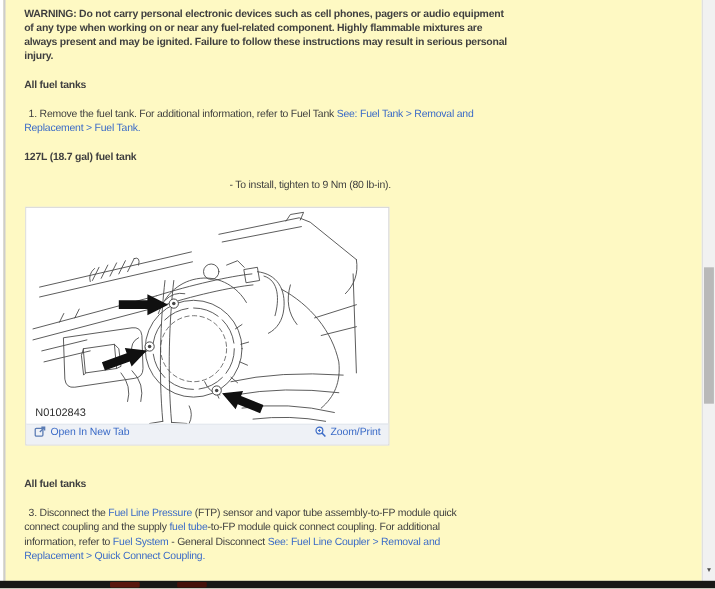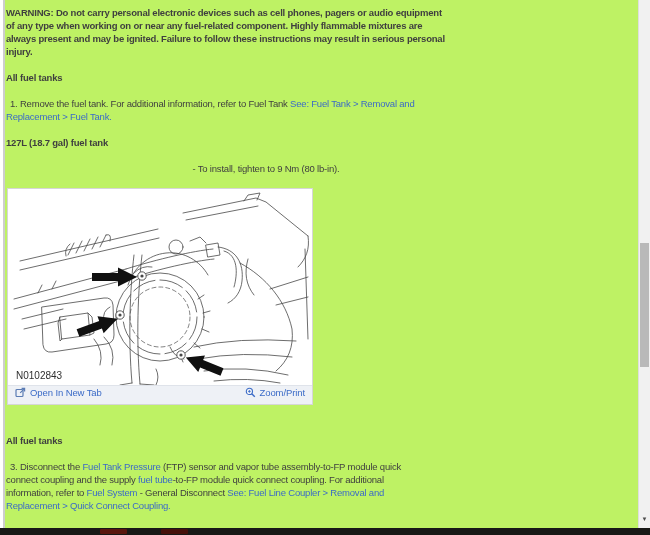--- a/index.html
+++ b/index.html
@@ -3,35 +3,35 @@
 <meta charset="utf-8">
 <style>
   * { box-sizing: border-box; }
   html,body { margin:0; padding:0; }
   body { font-family:"Liberation Sans", sans-serif; background:#fff; }
 
   .screen { position:relative; width:650px; height:535px; background:#fff; overflow:hidden; }
 
   .content {
     position:absolute; left:3px; top:0; right:12px; bottom:7px;
-    background:#bef264; border-left:2px solid #cdcdcd;
-    padding:6px 0 0 1px;
+    background:#fef9c3; border-left:2px solid #cdcdcd;
+    padding:6px 0 0 17px;
     font-size:9.5px; line-height:13px; letter-spacing:-0.2px; color:#3f3f3f;
     overflow:hidden;
   }
 
   .content p { margin:0 0 13px 0; white-space:pre-line; max-width:520px; }
   .bold { font-weight:bold; }
   .step { text-indent:4px; }
   .tight { margin-bottom:0 !important; }
   .substep { margin-left:14px;text-align:center; }
   a.doclink { color:#3b6bc7; text-decoration:none; cursor:pointer; }
 
   .figure {
-    width:306px; margin:8px 0 29px 1px;
+    width:331px; margin:8px 0 29px 1px;
     border:1px solid #d6d6d6; background:#fff;
   }
   .fig-drawing { position:relative; width:304px; height:196px; background:#fff; }
   .fig-drawing svg { display:block; }
   .fig-id {
     position:absolute; left:8px; bottom:3px;
     font-size:10px; letter-spacing:0; color:#2f2f2f;
   }
   .fig-footer {
     height:19px; background:#eef1f6; border-top:1px solid #dfe3ea;
@@ -200,21 +200,21 @@
               <path d="M6.7,6.7 L9.8,9.8" stroke="#3b6bc7" stroke-width="1.4"></path>
             </svg>
           </span>
           <span>Zoom/Print</span>
         </a>
       </div>
     </div>
 
     <p class="bold">All fuel tanks</p>
 
-    <p class="step"><span>3. Disconnect the </span><a class="doclink">Fuel Tank Pressure</a><span> (FTP) sensor and vapor tube assembly-to-FP module quick
+    <p class="step"><span>3. Disconnect the </span><a class="doclink">Fuel Line Pressure</a><span> (FTP) sensor and vapor tube assembly-to-FP module quick
 connect coupling and the supply </span><a class="doclink">fuel tube</a><span>-to-FP module quick connect coupling. For additional
 information, refer to </span><a class="doclink">Fuel System</a><span> - General Disconnect </span><a class="doclink">See: Fuel Line Coupler &gt; Removal and
 Replacement &gt; Quick Connect Coupling.</a></p>
 
   </div>
 
   <div class="scrollbar">
     <div class="scroll-thumb"></div>
     <div class="scroll-down"><span>▼</span></div>
   </div>

